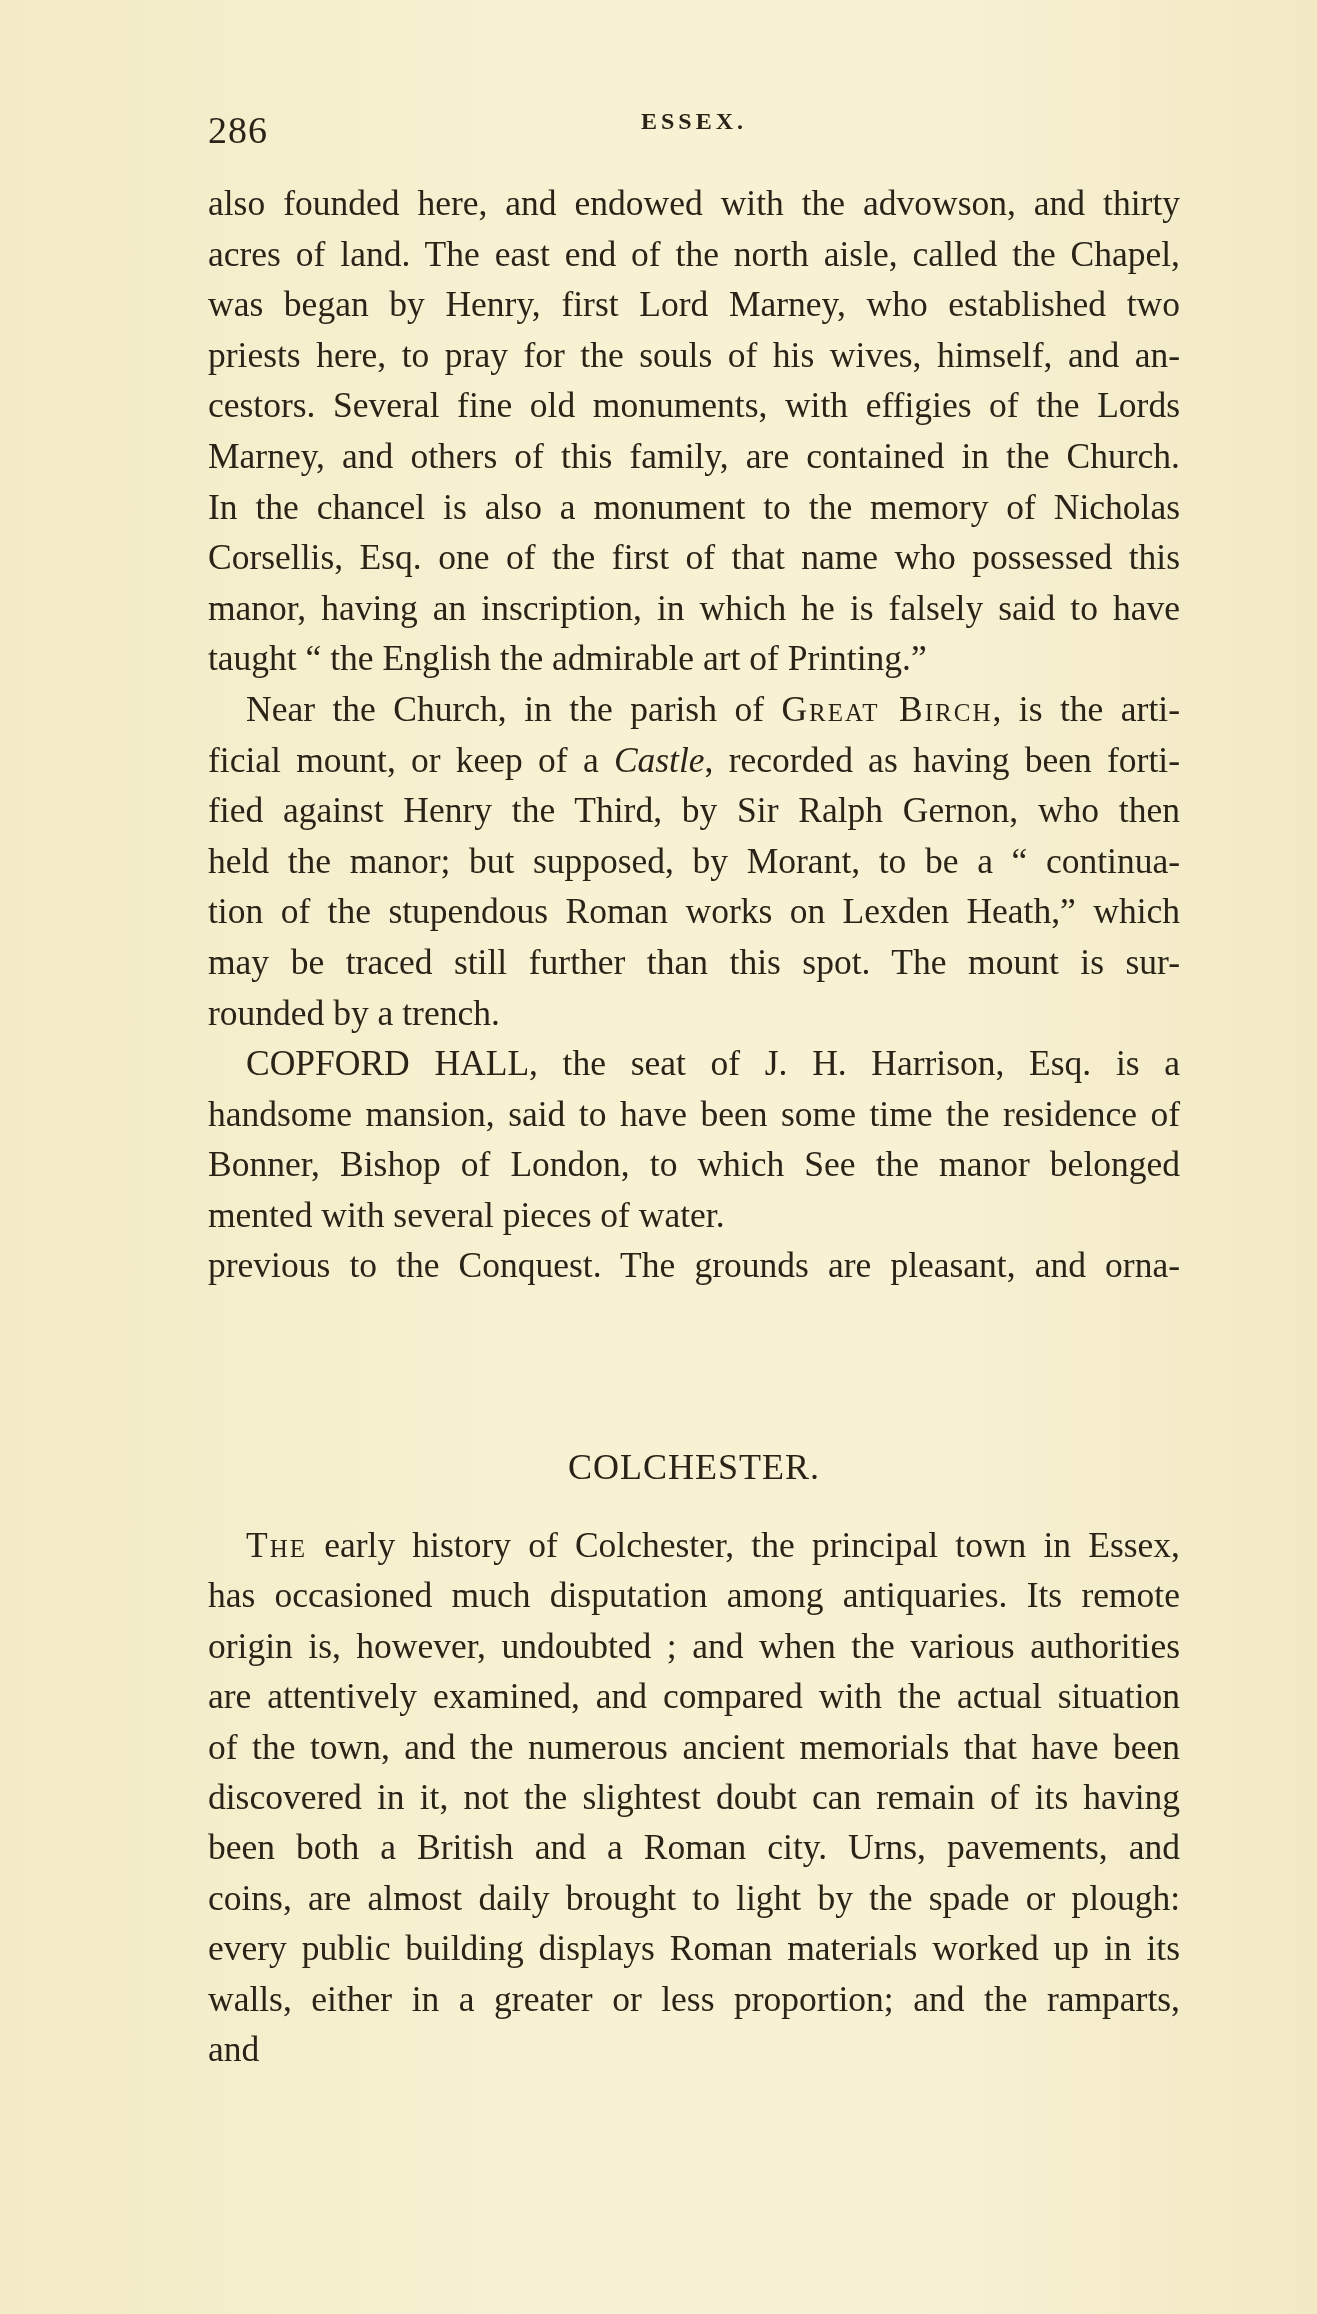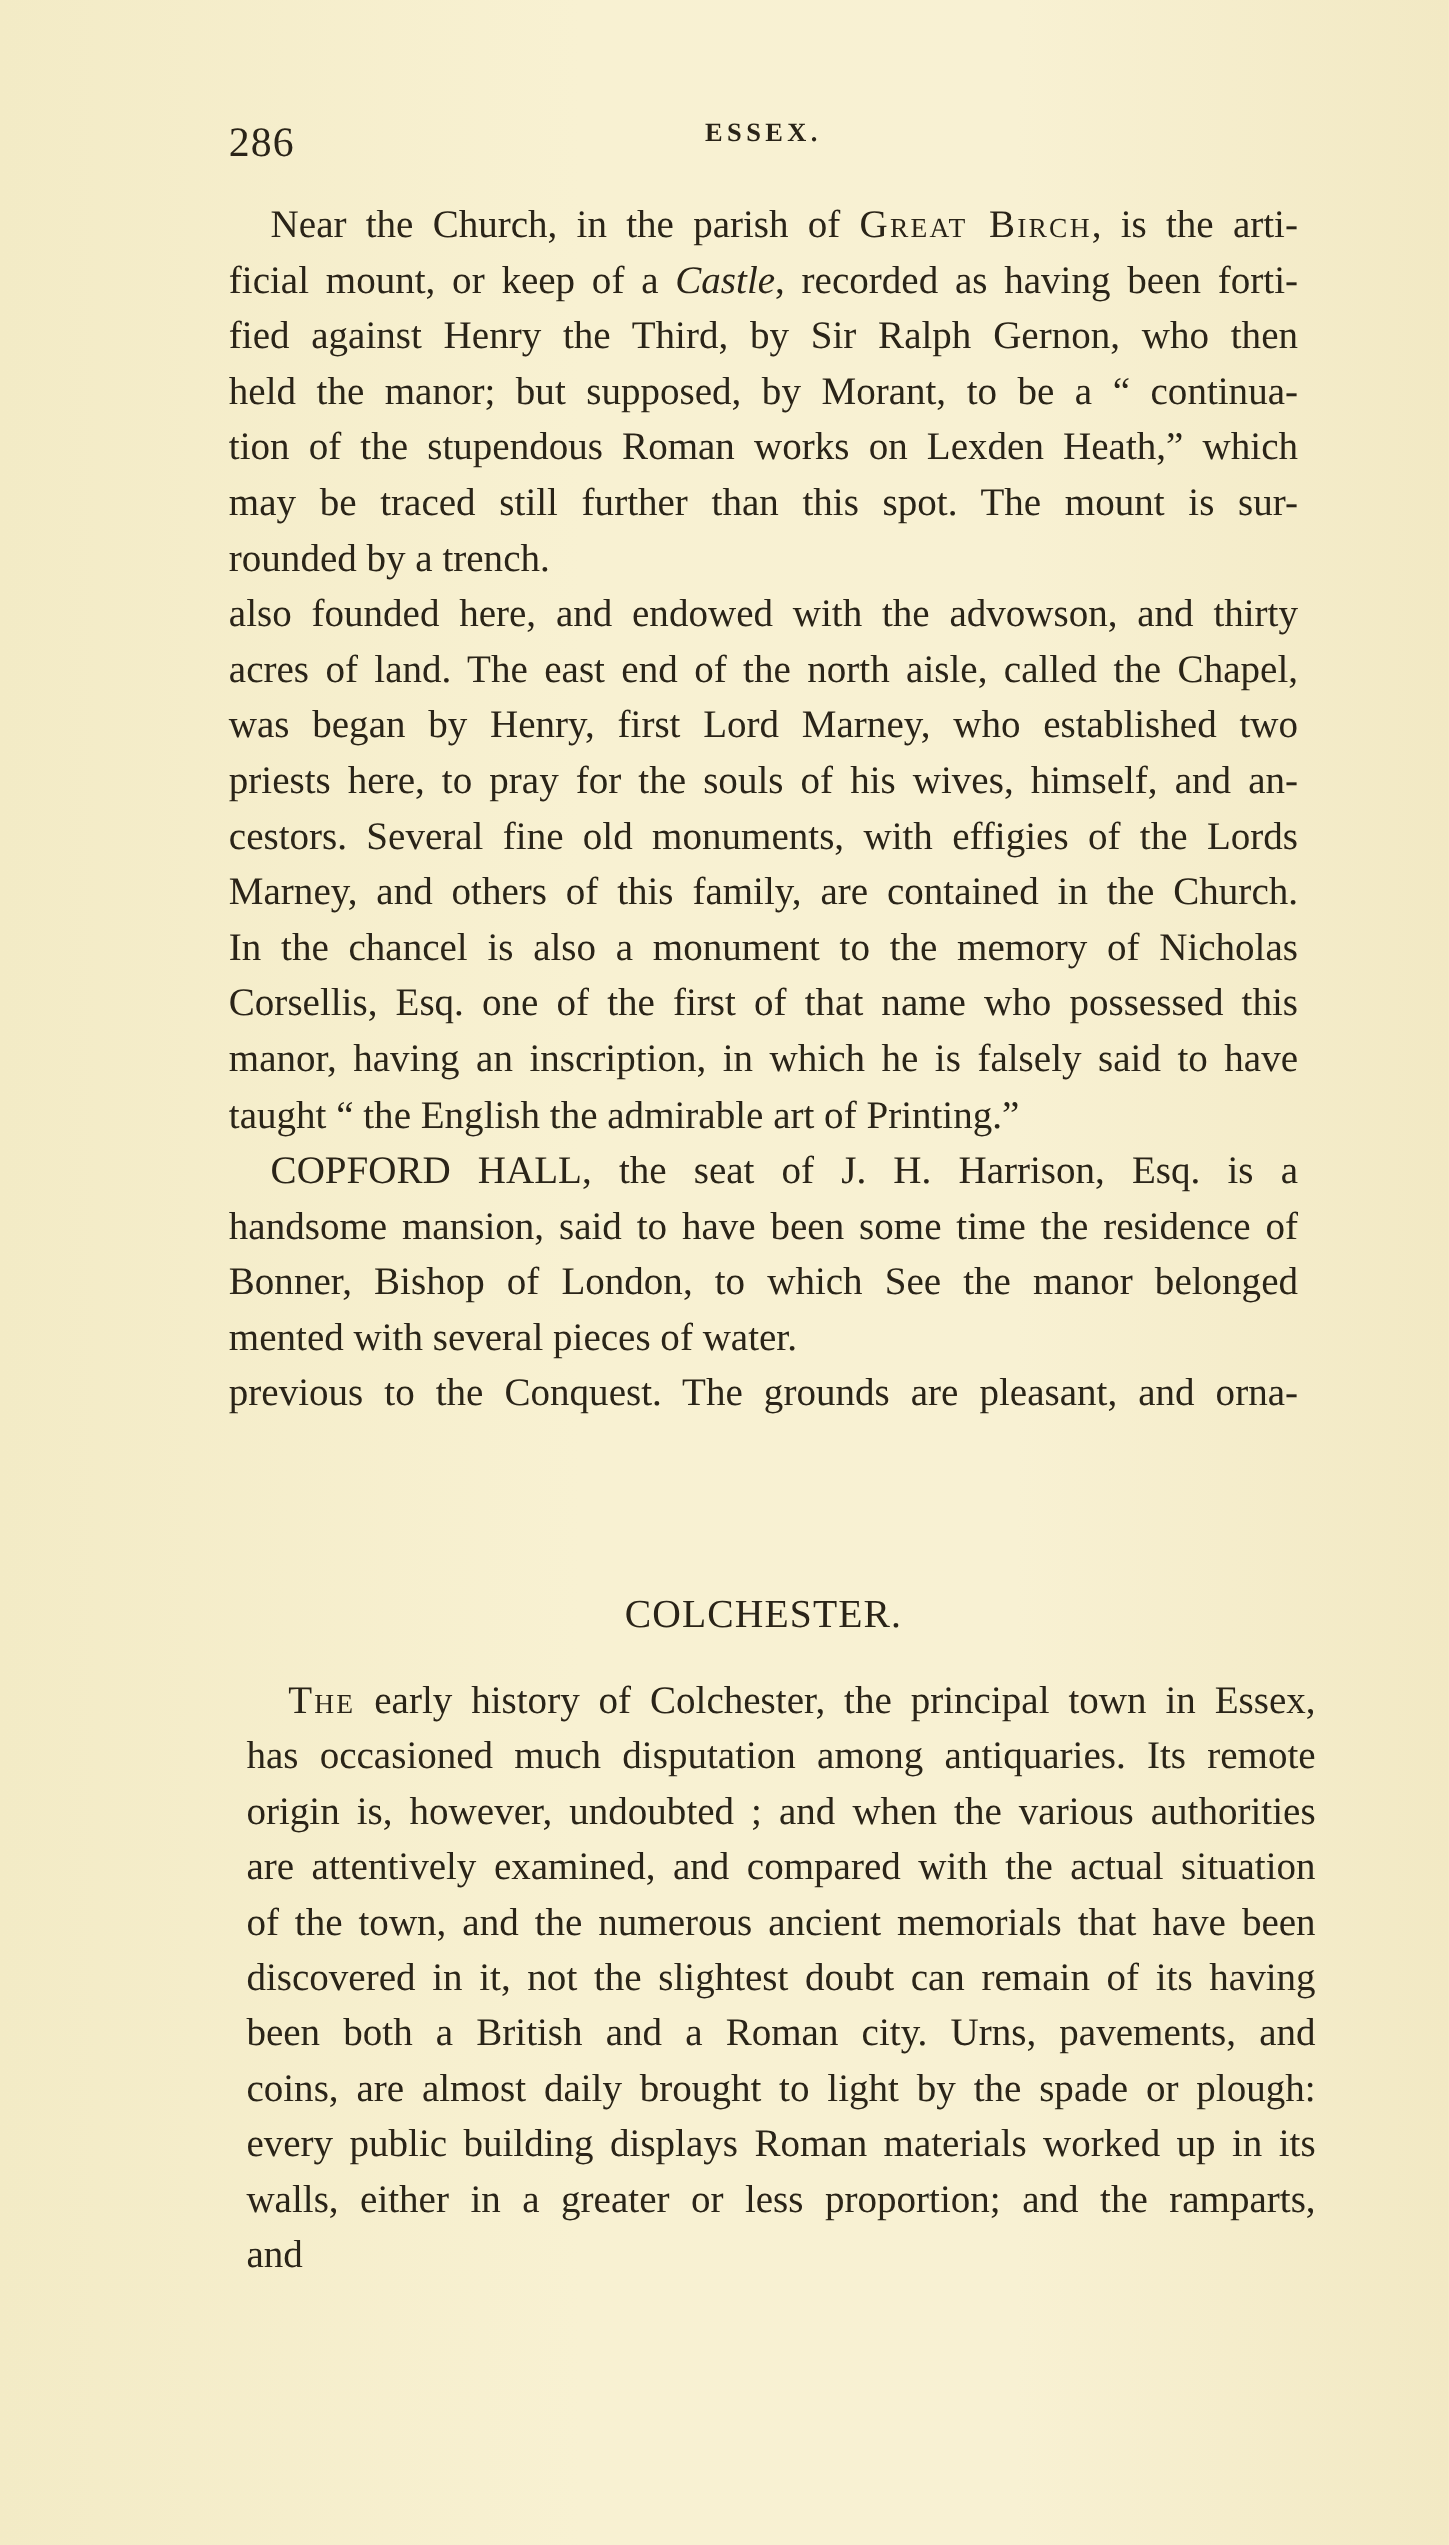--- a/index.html
+++ b/index.html
@@ -12,55 +12,55 @@
     overflow: hidden;
   }
   .page { position: absolute; left: 0; top: 0; width: 1317px; height: 2314px;
     background: linear-gradient(90deg, #f3ebc6 0%, #f8f1d2 40%, #f8f1d3 70%, #f2e9c4 100%); font-family: Liberation Serif, serif; }
   .header { position: absolute; top: 108px; left: 208px; width: 972px; height: 50px; }
   .page-number { position: absolute; left: 0; top: 0; font-size: 38px; letter-spacing: 1px; }
   .running-head { position: absolute; left: 0; right: 0; top: 0; text-align: center; font-size: 24px; font-weight: bold; letter-spacing: 4px; }
   .body { position: absolute; left: 208px; top: 178px; width: 972px; font-size: 35.5px; line-height: 50.6px; text-align: justify; }
   .sc { font-variant: small-caps; letter-spacing: 2px; }
   .section-title { position: absolute; left: 208px; width: 972px; top: 1446px; text-align: center; font-size: 36px; letter-spacing: 1px; }
-  .body2 { position: absolute; left: 224px; top: 1520px; width: 972px; font-size: 35.5px; line-height: 50.4px; text-align: justify; }
+  .body2 { position: absolute; left: 208px; top: 1520px; width: 972px; font-size: 35.5px; line-height: 50.4px; text-align: justify; }
   .catchword { }
   .line { display: block; text-align: justify; text-align-last: justify; white-space: nowrap; }
   .line.last { text-align-last: left; }
 </style>
 </head>
 <body>
 
 <div class="page">
   <div class="header">
     <span class="page-number">286</span>
     <div class="running-head">ESSEX.</div>
   </div>
 
   <div class="body">
     <div>
-      <span class="line" style="padding-left:38px;"><span>Near the Church, in the parish of </span><span class="sc">Great Birch</span><span>, is the arti-</span></span>
-      <span class="line"><span>ficial mount, or keep of a </span><i>Castle</i><span>, recorded as having been forti-</span></span>
-      <span class="line">fied against Henry the Third, by Sir Ralph Gernon, who then</span>
-      <span class="line">held the manor; but supposed, by Morant, to be a “ continua-</span>
-      <span class="line">tion of the stupendous Roman works on Lexden Heath,” which</span>
-      <span class="line">may be traced still further than this spot. The mount is sur-</span>
-      <span class="line last">rounded by a trench.</span>
-    </div>
-    <div>
       <span class="line">also founded here, and endowed with the advowson, and thirty</span>
       <span class="line">acres of land. The east end of the north aisle, called the Chapel,</span>
       <span class="line">was began by Henry, first Lord Marney, who established two</span>
       <span class="line">priests here, to pray for the souls of his wives, himself, and an-</span>
       <span class="line">cestors. Several fine old monuments, with effigies of the Lords</span>
       <span class="line">Marney, and others of this family, are contained in the Church.</span>
       <span class="line">In the chancel is also a monument to the memory of Nicholas</span>
       <span class="line">Corsellis, Esq. one of the first of that name who possessed this</span>
       <span class="line">manor, having an inscription, in which he is falsely said to have</span>
       <span class="line last">taught “ the English the admirable art of Printing.”</span>
+    </div>
+    <div>
+      <span class="line" style="padding-left:38px;"><span>Near the Church, in the parish of </span><span class="sc">Great Birch</span><span>, is the arti-</span></span>
+      <span class="line"><span>ficial mount, or keep of a </span><i>Castle</i><span>, recorded as having been forti-</span></span>
+      <span class="line">fied against Henry the Third, by Sir Ralph Gernon, who then</span>
+      <span class="line">held the manor; but supposed, by Morant, to be a “ continua-</span>
+      <span class="line">tion of the stupendous Roman works on Lexden Heath,” which</span>
+      <span class="line">may be traced still further than this spot. The mount is sur-</span>
+      <span class="line last">rounded by a trench.</span>
     </div>
     <div>
       <span class="line" style="padding-left:38px;">COPFORD HALL, the seat of J. H. Harrison, Esq. is a</span>
       <span class="line">handsome mansion, said to have been some time the residence of</span>
       <span class="line">Bonner, Bishop of London, to which See the manor belonged</span>
       <span class="line last">mented with several pieces of water.</span>
       <span class="line">previous to the Conquest. The grounds are pleasant, and orna-</span>
     </div>
   </div>
 

